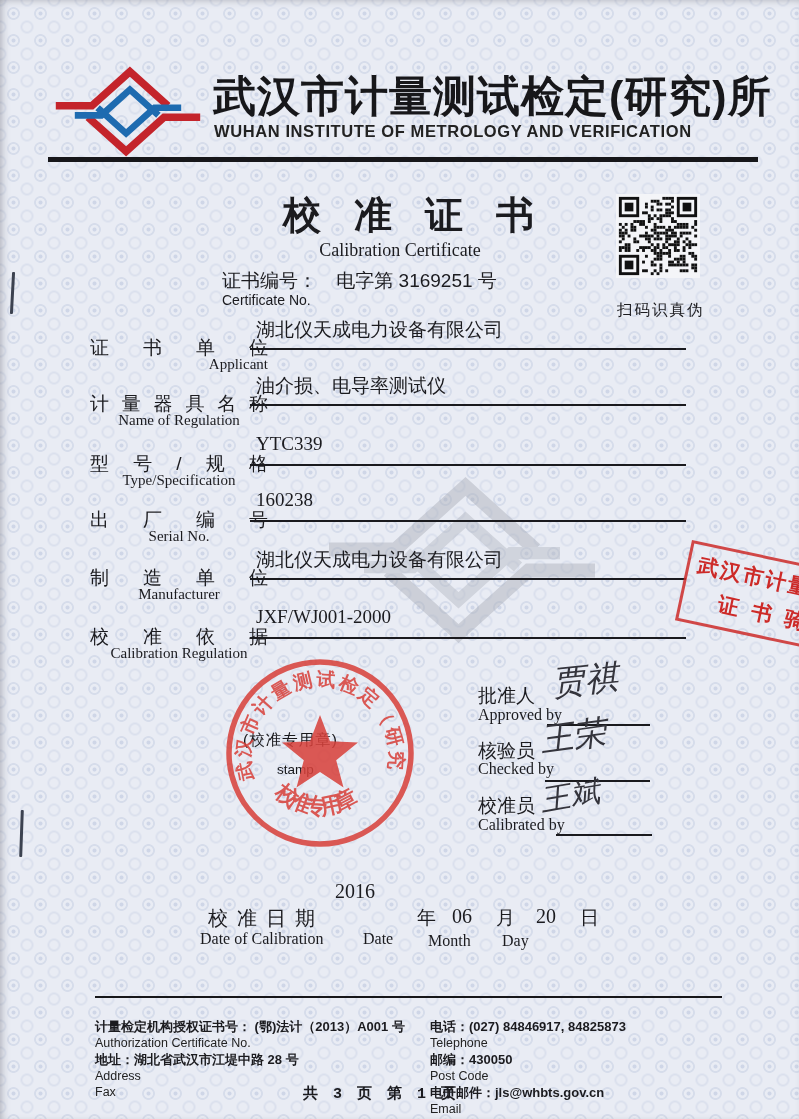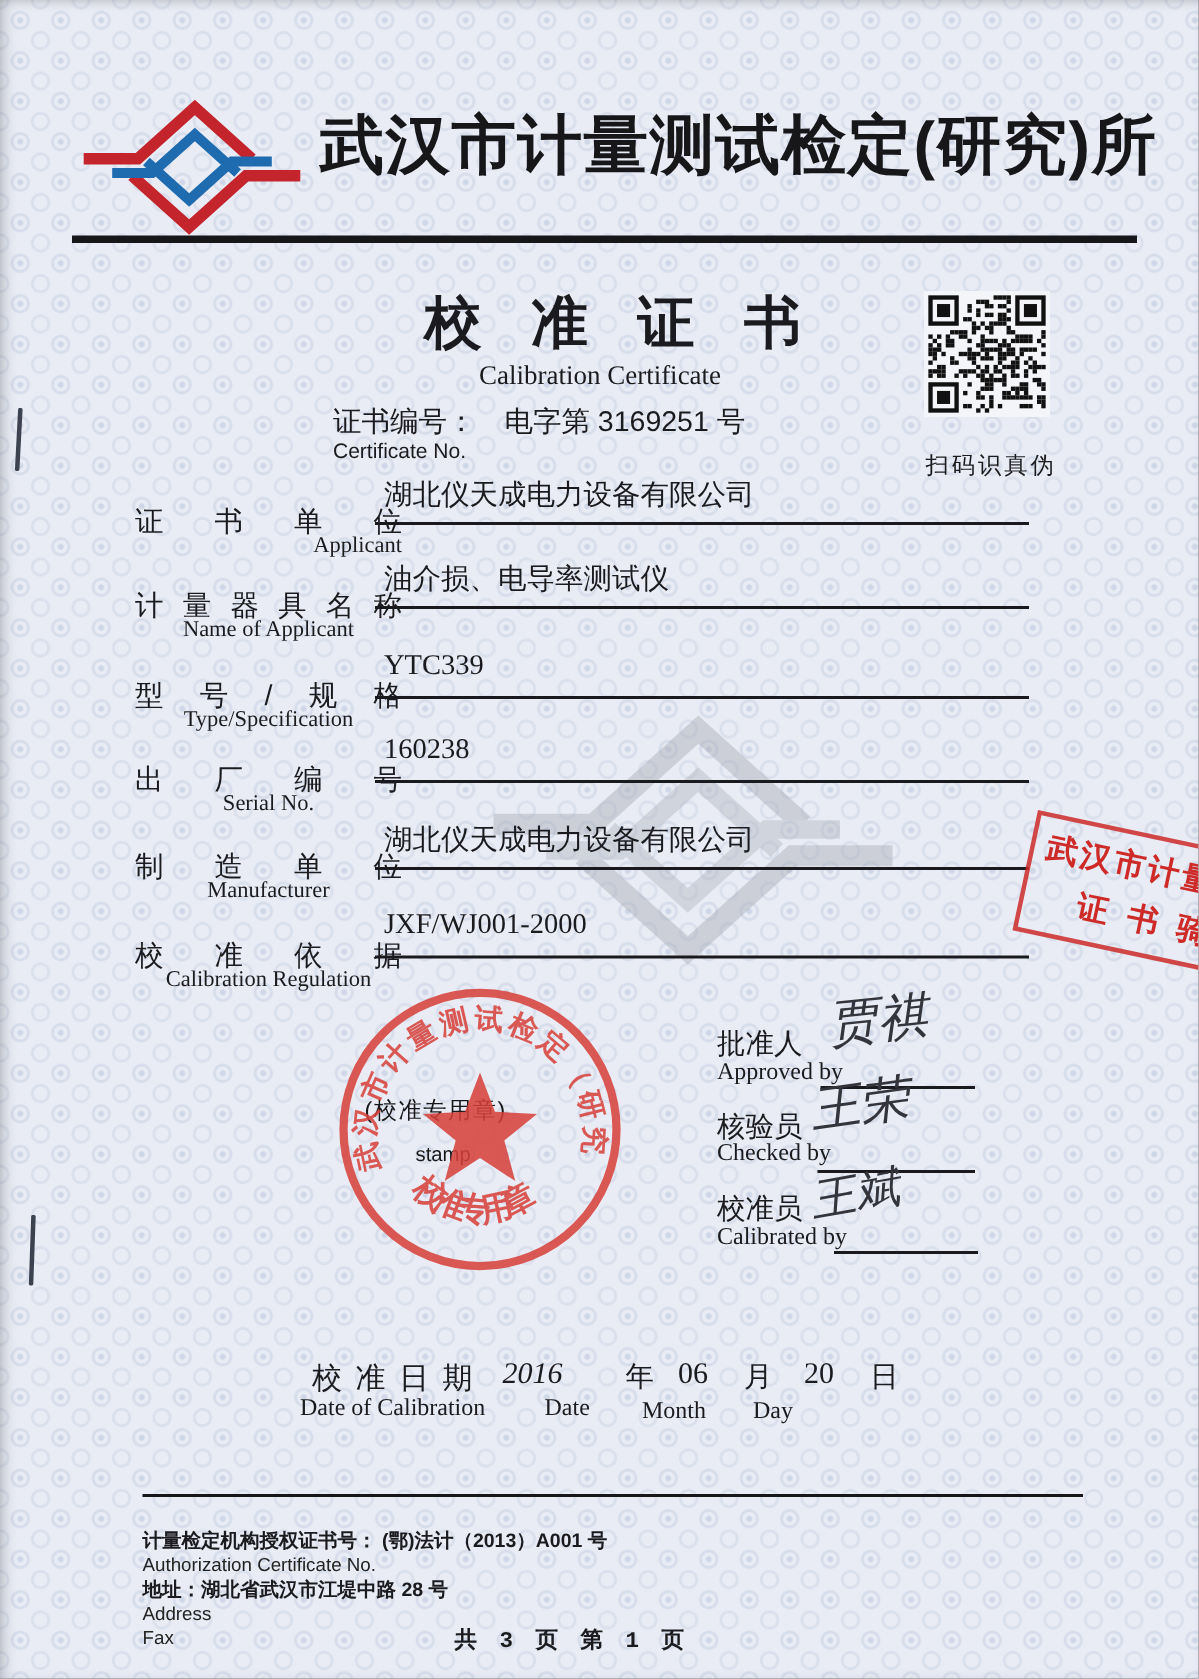--- a/index.html
+++ b/index.html
@@ -77,20 +77,21 @@
     <g fill="none" stroke="#c4242b" stroke-width="8">
       <path d="M4 46 H42 L82 10 L122 46"></path>
       <path d="M156 58 H118 L78 94 L38 58"></path>
     </g>
     <g fill="none" stroke="#1e6bb0" stroke-width="7">
       <path d="M24 56 H52 L82 29 L112 56"></path>
       <path d="M136 48 H108 L78 75 L48 48"></path>
     </g>
   </svg>
   <div class="abs org-zh" style="left:213px;top:68px;">武汉市计量测试检定(研究)所</div>
+  <div class="abs org-en" style="left:214px;top:122px;">WUHAN INSTITUTE OF METROLOGY AND VERIFICATION</div>
   <div class="hrule" style="left:48px;top:157px;width:710px;height:5px;"></div>
 
   <div class="abs cert-title" style="left:250px;top:190px;width:300px;">校准证书</div>
   <div class="abs cert-title-en" style="left:250px;top:240px;width:300px;">Calibration Certificate</div>
 
   <div class="abs certno" style="left:222px;top:268px;">
     <span>证书编号：</span>
     <span style="margin-left:14px;">电字第 3169251 号</span>
   </div>
   <div class="abs certno-en sans" style="left:222px;top:292px;">Certificate No.</div>
@@ -338,21 +339,21 @@
   <div class="abs" style="left:617px;top:300px;font-size:15.5px;font-family:'Liberation Sans',sans-serif;letter-spacing:2px;">扫码识真伪</div>
 
   <div>
 
     <div class="abs f-lab" style="left:90px;top:335px;">证书单位</div>
     <div class="abs f-lab-en" style="left:90px;top:356px;text-align:right;">Applicant</div>
     <div class="abs f-val" style="left:256px;top:317px;">湖北仪天成电力设备有限公司</div>
     <div class="f-line" style="top:348px;"></div>
 
     <div class="abs f-lab" style="left:90px;top:391px;">计量器具名称</div>
-    <div class="abs f-lab-en" style="left:90px;top:412px;">Name of Applicant</div>
+    <div class="abs f-lab-en" style="left:90px;top:412px;">Name of Regulation</div>
     <div class="abs f-val" style="left:256px;top:373px;">油介损、电导率测试仪</div>
     <div class="f-line" style="top:404px;"></div>
 
     <div class="abs f-lab" style="left:90px;top:451px;">型号/规格</div>
     <div class="abs f-lab-en" style="left:90px;top:472px;">Type/Specification</div>
     <div class="abs f-val" style="left:256px;top:433px;">YTC339</div>
     <div class="f-line" style="top:464px;"></div>
 
     <div class="abs f-lab" style="left:90px;top:507px;">出厂编号</div>
     <div class="abs f-lab-en" style="left:90px;top:528px;">Serial No.</div>
@@ -406,34 +407,42 @@
 
     <div class="abs sig-lab" style="left:478px;top:793px;">校准员</div>
     <div class="abs sig-lab-en" style="left:478px;top:816px;">Calibrated by</div>
     <div class="sig-line" style="left:556px;top:834px;width:96px;"></div>
     <div class="sig" style="left:540px;top:776px;font-size:30px;transform:rotate(-10deg);">王斌</div>
   </div>
 
   <div>
     <div class="abs date-lab" style="left:208px;top:905px;">校准日期</div>
     <div class="abs date-en" style="left:200px;top:930px;">Date of Calibration</div>
-    <div class="abs date-num" style="left:335px;top:905px;font-style:italic;">2016</div>
+    <div class="abs date-num" style="left:335px;top:880px;">2016</div>
     <div class="abs date-unit" style="left:417px;top:905px;">年</div>
     <div class="abs date-en" style="left:363px;top:930px;">Date</div>
     <div class="abs date-num" style="left:452px;top:905px;">06</div>
     <div class="abs date-unit" style="left:496px;top:905px;">月</div>
     <div class="abs date-en" style="left:428px;top:932px;">Month</div>
     <div class="abs date-num" style="left:536px;top:905px;">20</div>
     <div class="abs date-unit" style="left:580px;top:905px;">日</div>
     <div class="abs date-en" style="left:502px;top:932px;">Day</div>
   </div>
 
   <div class="hrule" style="left:95px;top:996px;width:627px;height:2px;"></div>
   <div class="abs" style="left:95px;top:1018px;">
     <div class="ft-zh">计量检定机构授权证书号：  (鄂)法计（2013）A001 号</div>
     <div class="ft-en">Authorization Certificate No.</div>
     <div class="ft-zh">地址：湖北省武汉市江堤中路 28 号</div>
     <div class="ft-en">Address</div>
     <div class="ft-en">Fax</div>
   </div>
+  <div class="abs" style="left:430px;top:1018px;">
+    <div class="ft-zh">电话：(027) 84846917, 84825873</div>
+    <div class="ft-en">Telephone</div>
+    <div class="ft-zh">邮编：430050</div>
+    <div class="ft-en">Post Code</div>
+    <div class="ft-zh">电子邮件：jls@whbts.gov.cn</div>
+    <div class="ft-en">Email</div>
+  </div>
   <div class="abs pageinfo" style="left:303px;top:1084px;font-family:Liberation Mono, monospace;">共 3 页 第 1 页</div>
 
 </div>
 
 </body></html>

